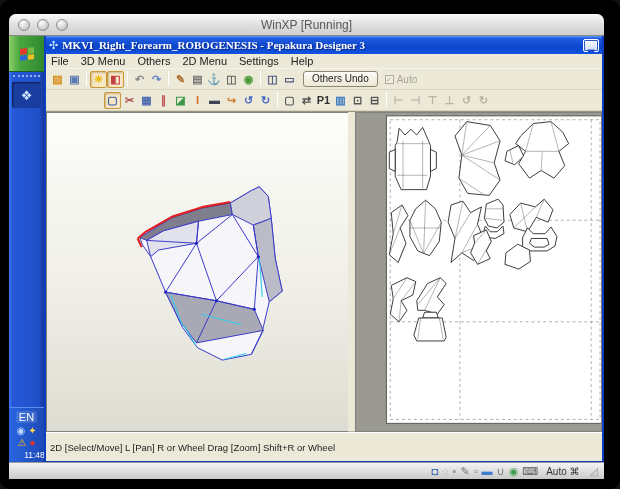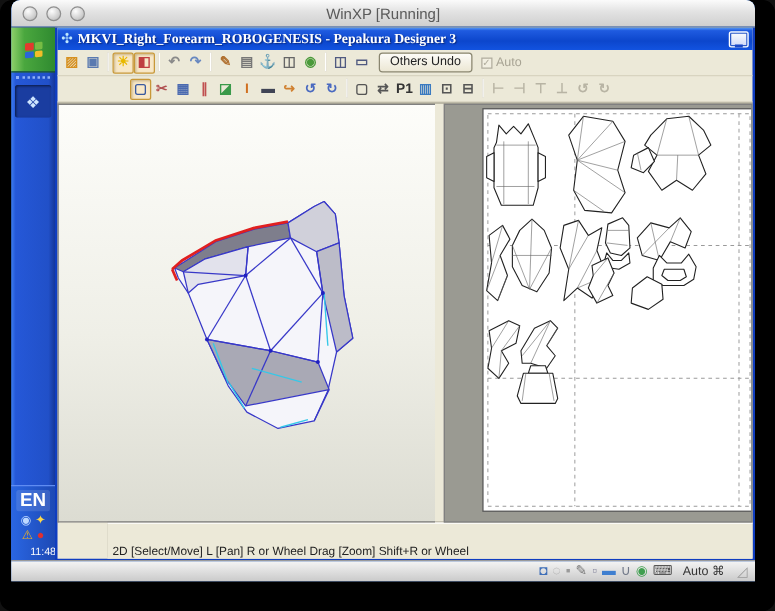--- a/index.html
+++ b/index.html
@@ -1,38 +1,38 @@
 <!DOCTYPE html>
 <html><head>
 <meta charset="utf-8">
 <style>
   * { margin:0; padding:0; box-sizing:border-box; }
   body { background:#111; font-family:"Liberation Sans", sans-serif; }
   .screen { position:relative; width:620px; height:489px; background:#000; overflow:hidden; border-radius:10px; }
 
   
-  .mac-window { position:absolute; left:9px; top:0; width:595px; height:465px; background:#3b82f6; border-radius:7px 7px 0 0; box-shadow:0 3px 14px rgba(0,0,0,.8); }
+  .mac-window { position:absolute; left:9px; top:14px; width:595px; height:465px; background:#0f766e; border-radius:7px 7px 0 0; box-shadow:0 3px 14px rgba(0,0,0,.8); }
   .mac-titlebar { height:22px; background:linear-gradient(#fbfbfb,#e2e2e2 45%,#cfcfcf); border-radius:7px 7px 0 0; border-bottom:1px solid #8a8a8a; display:flex; align-items:center; position:relative; }
   .traffic { display:flex; gap:7px; margin-left:9px; }
   .light { width:12px; height:12px; border-radius:50%; background:radial-gradient(circle at 35% 30%, #fdfdfd, #c9c9c9 70%, #9a9a9a); border:1px solid #8f8f8f; }
   .mac-title { position:absolute; left:0; right:0; text-align:center; font-size:12px; color:#5a5a5a; }
 
   
   .vm-content { height:426px; display:flex; background:#000; }
 
   
   .xp-taskbar { width:35px; display:flex; flex-direction:column; background:linear-gradient(90deg,#3c7cf0 0%, #2558d8 10%, #2150c8 85%, #15379a 100%); }
   .start-btn { height:36px; background:linear-gradient(90deg,#8ed06a,#4aa73e 30%,#2f8a30); border-bottom:1px solid #1c5e1c; display:flex; align-items:center; justify-content:center; cursor:pointer; }
   .xp-flag { width:14px; height:12px; display:grid; grid-template-columns:1fr 1fr; grid-template-rows:1fr 1fr; gap:1px; transform:skewY(-6deg); }
   .xp-flag span { border-radius:1px; }
   .task-sep { border-top:2px dotted #8fb0f5; margin:3px 4px; }
   .task-item { height:26px; margin:2px 3px; background:#1a3da0; border-radius:2px; box-shadow:inset 1px 1px 2px rgba(0,0,0,.55); display:flex; align-items:center; justify-content:center; color:#cfe6ff; font-size:13px; cursor:pointer; }
   .task-fill { flex:1; }
   .tray { border-top:1px solid #5f8cf2; background:linear-gradient(90deg,#2a66e2,#1d49b5); padding:3px 0 2px 0; display:flex; flex-direction:column; align-items:center; gap:2px; }
-  .tray-en { color:#fff; font-size:15px; font-weight:bold; background:rgba(255,255,255,.12); padding:0 3px; border-radius:2px; }
+  .tray-en { color:#fff; font-size:11px; font-weight:normal; background:rgba(255,255,255,.12); padding:0 3px; border-radius:2px; }
   .tray-icons { width:30px; display:flex; flex-wrap:wrap; justify-content:center; gap:1px 3px; }
   .tray-icons span { font-size:10px; line-height:11px; }
   .tray-clock { color:#fff; font-size:8.5px; white-space:nowrap;margin-left:24px; }
 
   
   .pepakura { flex:1; display:flex; flex-direction:column; background:#ece9d8; border-left:2px solid #0f3dc0; border-right:2px solid #0f3dc0; border-bottom:1px solid #0f3dc0; min-width:0; }
   .pk-titlebar { height:18px; background:linear-gradient(180deg,#5a9cf5 0%,#1f5be0 14%,#0c46cc 60%,#1253e0 100%); display:flex; align-items:center; padding:0 3px; gap:4px; }
   .pk-app-icon { color:#bfe8ff; font-size:11px; line-height:11px; }
   .pk-title { color:#fff; font-weight:bold; font-size:11px; white-space:nowrap; overflow:hidden; text-shadow:1px 1px 1px #0a2a80; flex:1;font-family:Liberation Serif, serif; }
   .pk-minbtn { width:16px; height:13px; background:linear-gradient(#fdfdfd,#cfd8f8); border:1px solid #fff; border-radius:2px; box-shadow:0 0 0 1px #2a58c8 inset; display:flex; align-items:flex-end; justify-content:center; color:#1a48c8; font-size:8px; line-height:7px; cursor:pointer; }
@@ -49,21 +49,21 @@
   .unfold-btn { margin:0 5px; padding:1px 8px 2px; font-size:10px; color:#222; background:linear-gradient(#fdfcf8,#ece7d4); border:1px solid #8a8670; border-radius:3px; white-space:nowrap; cursor:pointer; }
   .auto-chk { display:flex; align-items:center; gap:3px; color:#a8a494; font-size:10px; margin-left:2px; }
   .auto-chk .box { width:9px; height:9px; border:1px solid #b0ac9c; background:#f2efe2; font-size:8px; line-height:8px; color:#b0ac9c; text-align:center; }
 
   .pk-work { flex:1; display:flex; border-top:1px solid #9a9684; min-height:0; }
   .view3d { width:302px; position:relative; border:1px solid #808080; border-right:none; background:linear-gradient(180deg,#fdfdfa 0%, #efefe7 55%, #dcdcd2 100%); }
   .view3d svg, .view2d svg { position:absolute; inset:0; width:100%; height:100%; }
   .splitter { width:7px; background:#ece9d8; cursor:col-resize; }
   .view2d { flex:1; position:relative; border:1px solid #808080; background:#9a9a92; overflow:hidden; }
 
-  .pk-status { height:29px; display:flex; align-items:flex-end; font-size:9.5px; color:#222; background:#ece9d8; border-top:1px solid #fff; box-shadow:0 -1px 0 #b8b4a4; padding:0 4px; white-space:nowrap;margin-left:40px; }
+  .pk-status { height:29px; display:flex; align-items:center; font-size:9.5px; color:#222; background:#ece9d8; border-top:1px solid #fff; box-shadow:0 -1px 0 #b8b4a4; padding:0 4px; white-space:nowrap; }
   .pk-status .right { margin-left:auto; margin-right:28px; }
 
   
   .vm-statusbar { height:17px; background:linear-gradient(#f4f4f4,#cacaca); border-top:1px solid #9a9a9a; display:flex; align-items:center; justify-content:flex-end; gap:4px; padding-right:6px; }
   .vm-statusbar .vm-icons { display:flex; gap:4px; align-items:center; }
   .vm-statusbar .vm-icons span { font-size:11px; line-height:11px; cursor:pointer; }
   .hostkey { font-size:10px; color:#333; margin-left:4px; }
   .grip { color:#9a9a9a; font-size:11px; margin-left:6px; cursor:nwse-resize; }
 </style>
 </head>
@@ -110,20 +110,28 @@
       </div>
 
       <div class="pepakura">
 
         <div class="pk-titlebar">
           <span class="pk-app-icon">✣</span>
           <span class="pk-title">MKVI_Right_Forearm_ROBOGENESIS - Pepakura Designer 3</span>
           <span class="pk-minbtn">▂</span>
         </div>
 
+        <div class="pk-menubar">
+            <span class="menu-item">File</span>
+            <span class="menu-item">3D Menu</span>
+            <span class="menu-item">Others</span>
+            <span class="menu-item">2D Menu</span>
+            <span class="menu-item">Settings</span>
+            <span class="menu-item">Help</span>
+          </div>
 
         <div class="pk-toolbar">
           <span style="display:flex">
               <span class="tb-icon" style="color: rgb(214, 144, 32);">▨</span>
               <span class="tb-icon" style="color: rgb(90, 122, 176);">▣</span>
               <span class="tb-sep"></span>
               <span class="tb-icon pressed" style="color: rgb(232, 184, 0);">☀</span>
               <span class="tb-icon pressed" style="color: rgb(192, 64, 64);">◧</span>
               <span class="tb-sep"></span>
               <span class="tb-icon" style="color: rgb(138, 138, 138);">↶</span>

